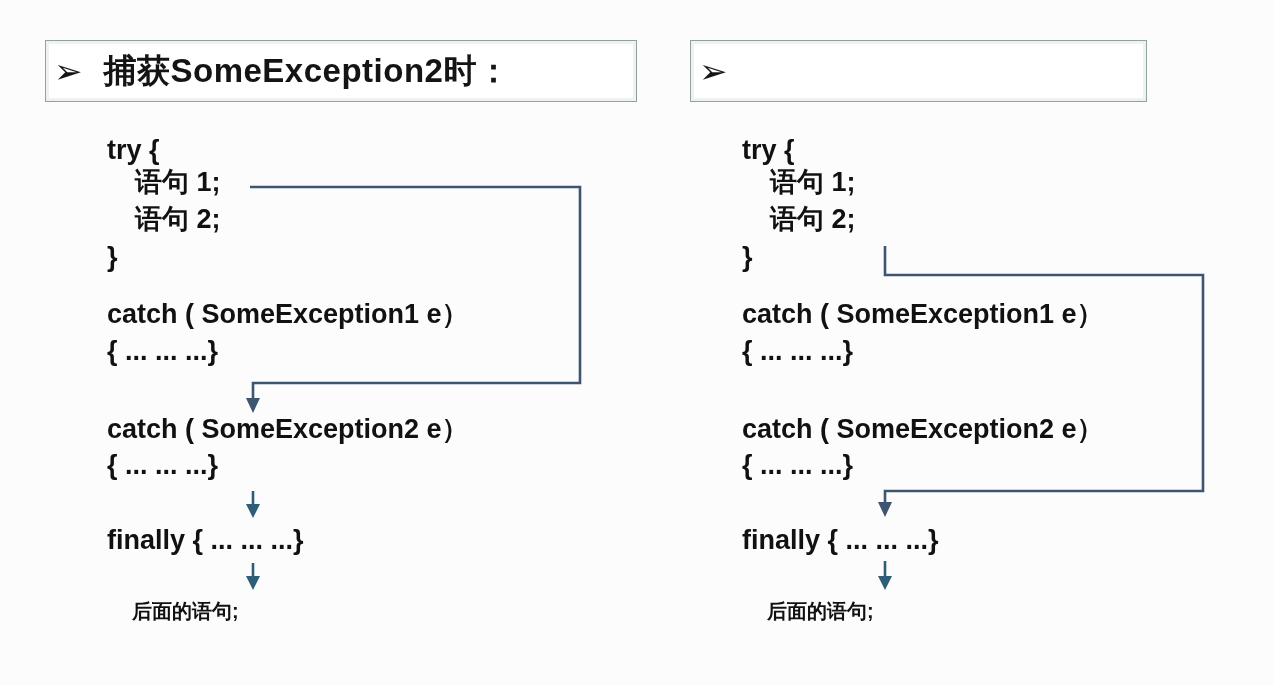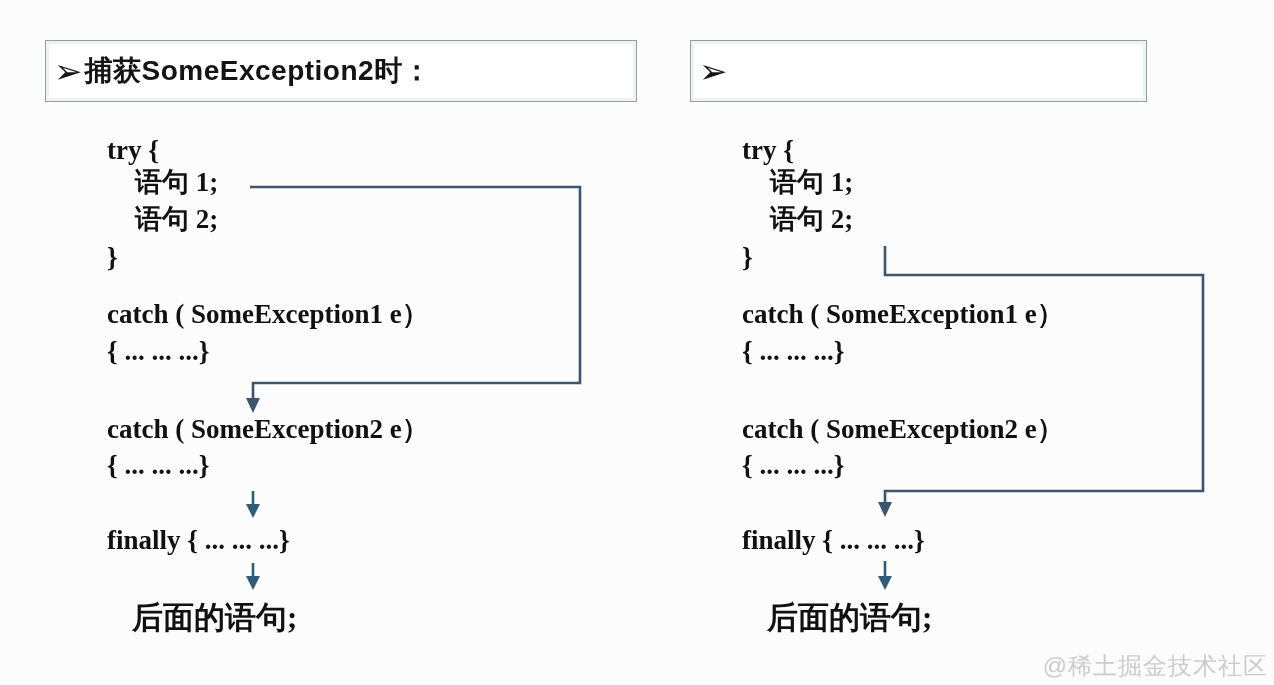--- a/index.html
+++ b/index.html
@@ -22,36 +22,37 @@
     box-sizing: border-box;
   }
   .title-bullet {
     font-size: 34px;
     font-weight: bold;
     color: #141414;
     margin-right: 2px;
     line-height: 1;
   }
   .title-text {
-    font-size: 28px;
+    font-size: 33px;
     font-weight: bold;
     color: #141414;
     white-space: nowrap;
     letter-spacing: 0.5px;
+    margin-left: 19px;
   }
   .code-line {
     position: absolute;
-    font-family: Liberation Serif, serif;
+    font-family: Liberation Sans, sans-serif;
     font-weight: bold;
     font-size: 27px;
     line-height: 1.15;
     color: #111111;
     white-space: pre;
   }
-  .code-line.big { font-size: 31px; }
+  .code-line.big { font-size: 20px; }
   .overlay {
     position: absolute;
     left: 0; top: 0;
     width: 1274px;
     height: 685px;
     pointer-events: none;
   }
   .watermark {
     position: absolute;
     right: 6px;
@@ -122,14 +123,13 @@
       <polyline points="885,246 885,275 1203,275 1203,491 885,491 885,505" fill="none" stroke-width="2.6" stroke="#3d5570"></polyline>
       <polygon points="885,517 878,502 892,502" fill="#3d5570"></polygon>
     </g>
 
     <g>
       <line x1="885" y1="561" x2="885" y2="578" stroke-width="2.6" stroke="#2d5d77"></line>
       <polygon points="885,590 878,576 892,576" fill="#2d5d77"></polygon>
     </g>
   </svg>
 
-  <div class="watermark">@稀土掘金技术社区</div>
 </div>
 
 </body></html>

